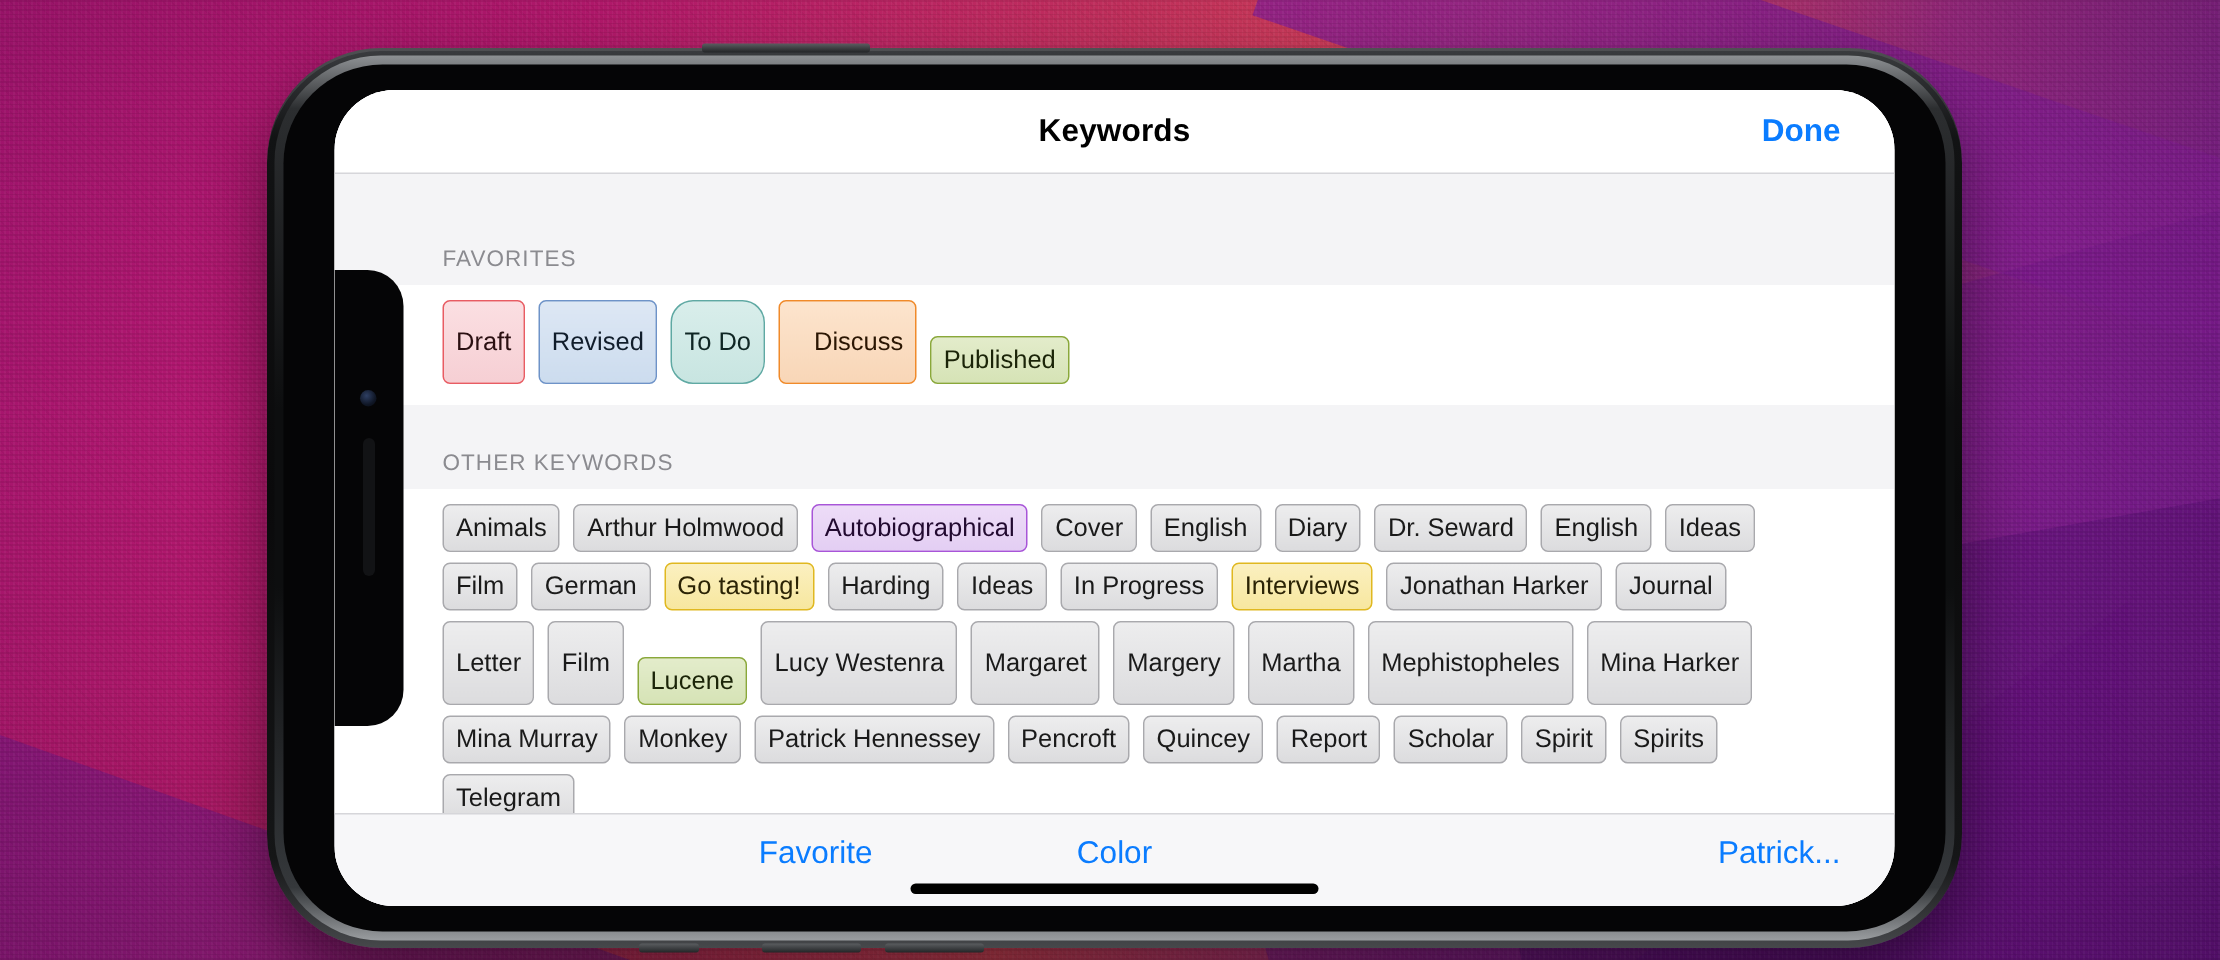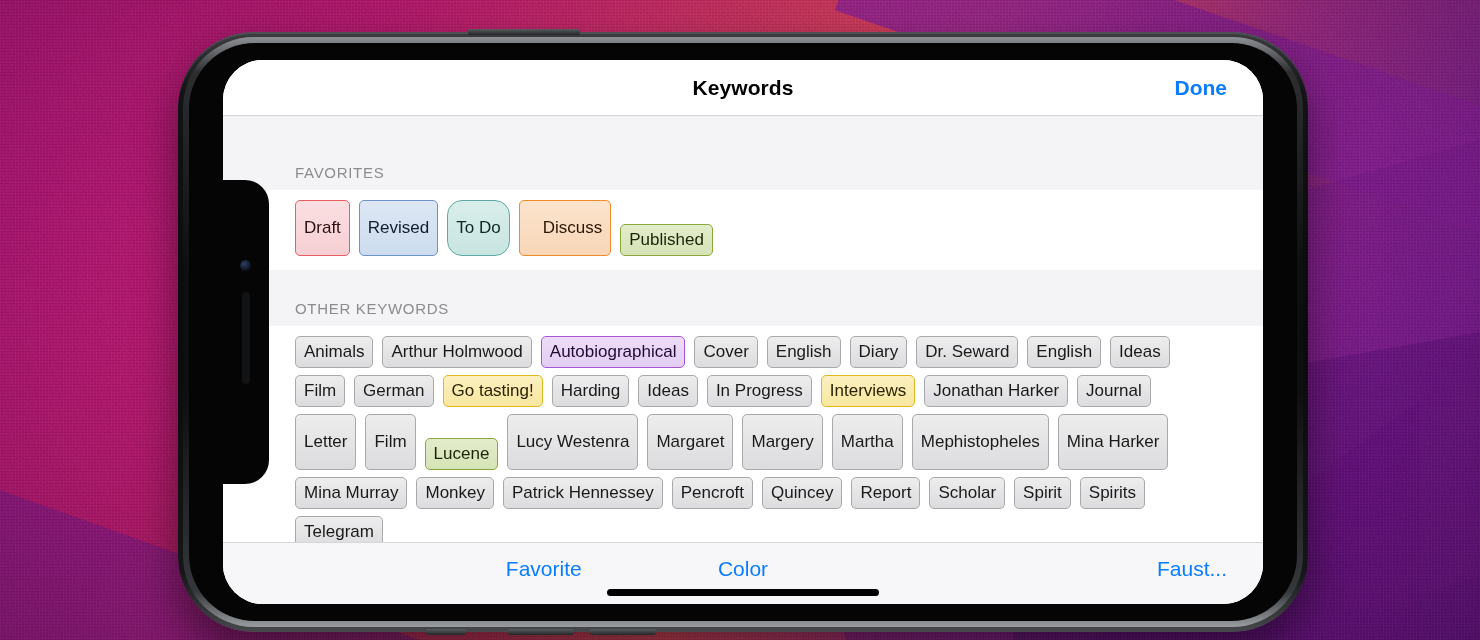--- a/index.html
+++ b/index.html
@@ -303,20 +303,20 @@
               <div class="tag c-gray">Spirits</div>
               <div class="tag c-gray">Telegram</div>
             </div>
         </div>
 
       </div>
 
       <div id="toolbar">
         <div class="toolbar-btn" id="toolbar-left">Favorite</div>
         <div class="toolbar-btn" id="toolbar-center">Color</div>
-        <div class="toolbar-btn" id="toolbar-right">Faust...</div>
+        <div class="toolbar-btn" id="toolbar-right">Patrick...</div>
       </div>
 
       <div id="home-indicator"></div>
 
     </div>
   </div>
 </div>
 
 </body></html>

